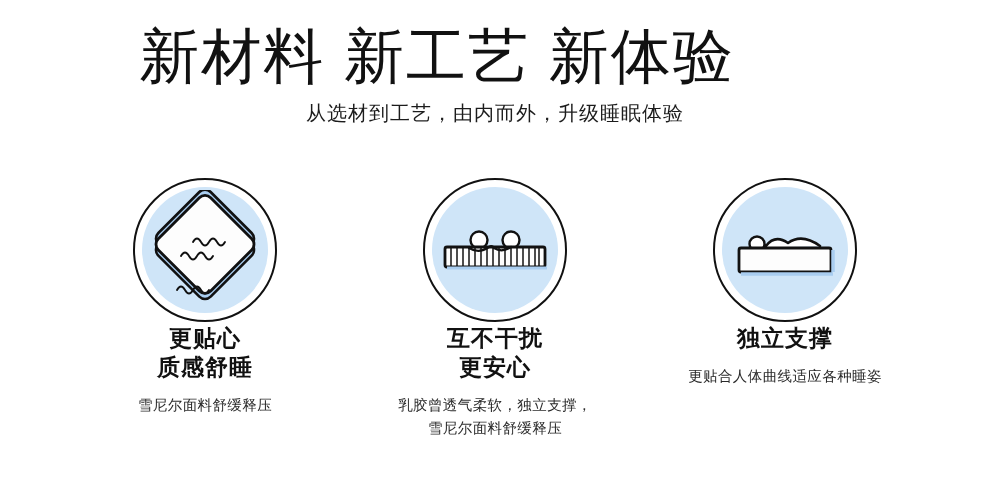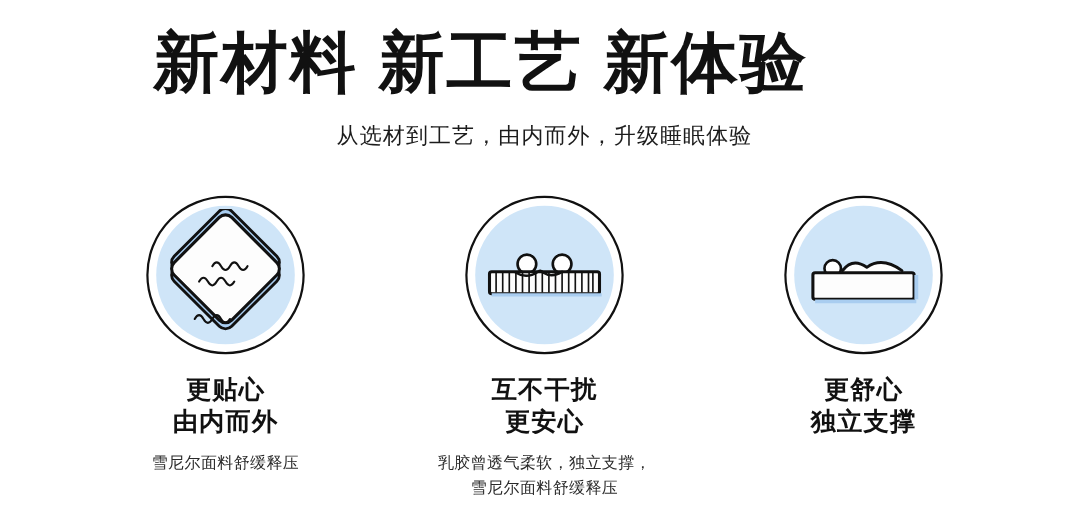--- a/index.html
+++ b/index.html
@@ -24,28 +24,28 @@
 
   
   .hero-title {
     position: absolute;
     top: 22px;
     left: 0;
     width: 874px;
     text-align: center;
     font-size: 60px;
     line-height: 70px;
-    font-weight: 700;
+    font-weight: 400;
     letter-spacing: 2px;
     color: #111111;
     white-space: nowrap;
   }
   .hero-subtitle {
     position: absolute;
-    top: 110px;
+    top: 99px;
     left: 0;
     width: 990px;
     text-align: center;
     font-size: 20px;
     line-height: 28px;
     font-weight: 400;
     letter-spacing: 1px;
     color: #1c1c1c;
     white-space: nowrap;
   }
@@ -93,21 +93,21 @@
   }
   .icon-art {
     position: relative;
     z-index: 2;
     width: 120px;
     height: 120px;
     display: block;
   }
 
   .feature-heading {
-    margin-top: 18px;
+    margin-top: 2px;
     text-align: center;
     font-size: 23px;
     line-height: 29px;
     font-weight: 700;
     color: #111111;
     letter-spacing: 1px;
     white-space: nowrap;
   }
   .feature-desc {
     margin-top: 12px;
@@ -145,21 +145,21 @@
           </g>
           <g transform="rotate(45 60 60)" fill="none" stroke="#111111" stroke-width="1.9" stroke-linecap="round">
             <path d="M36 66 q4 -7 8 0 q4 7 8 0 q4 -7 8 0 q4 7 8 0" transform="rotate(-45 60 60)"></path>
             <path d="M40 76 q4 -7 8 0 q4 7 8 0 q4 -7 8 0 q4 7 8 0" transform="rotate(-45 60 60) translate(8 -24)"></path>
             <path d="M40 76 q4 -7 8 0 q4 7 8 0 q4 -7 8 0 q4 7 8 0" transform="rotate(-45 60 60) translate(-8 24)"></path>
           </g>
         </svg>
       </div>
       <div class="feature-heading">
         <span class="line">更贴心</span>
-        <span class="line">由内而外</span>
+        <span class="line">质感舒睡</span>
       </div>
       <div class="feature-desc">
         <span class="line">雪尼尔面料舒缓释压</span>
       </div>
     </div>
 
     <div class="feature">
       <div class="icon-circle">
         <svg class="icon-art" viewBox="0 0 120 120">
           <g fill="none" stroke="#111111" stroke-width="2.4">
@@ -203,21 +203,21 @@
       <div class="icon-circle">
         <svg class="icon-art" viewBox="0 0 120 120">
           <path d="M28 58 q6 -9 13 -2 q9 -12 22 -3 q14 -10 32 3" fill="#ffffff" stroke="#111111" stroke-width="2.6" stroke-linecap="round" stroke-linejoin="round"></path>
           <circle cx="32" cy="54" r="7.5" fill="#ffffff" stroke="#111111" stroke-width="2.4"></circle>
           <rect x="14" y="58" width="92" height="24" rx="2" ry="2" fill="#fdfdfd" stroke="#111111" stroke-width="2.8"></rect>
           <path d="M16 84 h92" stroke="#a9cdf0" stroke-width="3.5" fill="none"></path>
           <path d="M108 60 v22" stroke="#a9cdf0" stroke-width="3.5" fill="none"></path>
         </svg>
       </div>
       <div class="feature-heading">
-        <span class="line">更舒心</span>
         <span class="line">独立支撑</span>
       </div>
       <div class="feature-desc">
+        <span class="line">更贴合人体曲线适应各种睡姿</span>
       </div>
     </div>
 
   </div>
 </div>
 
 </body></html>

